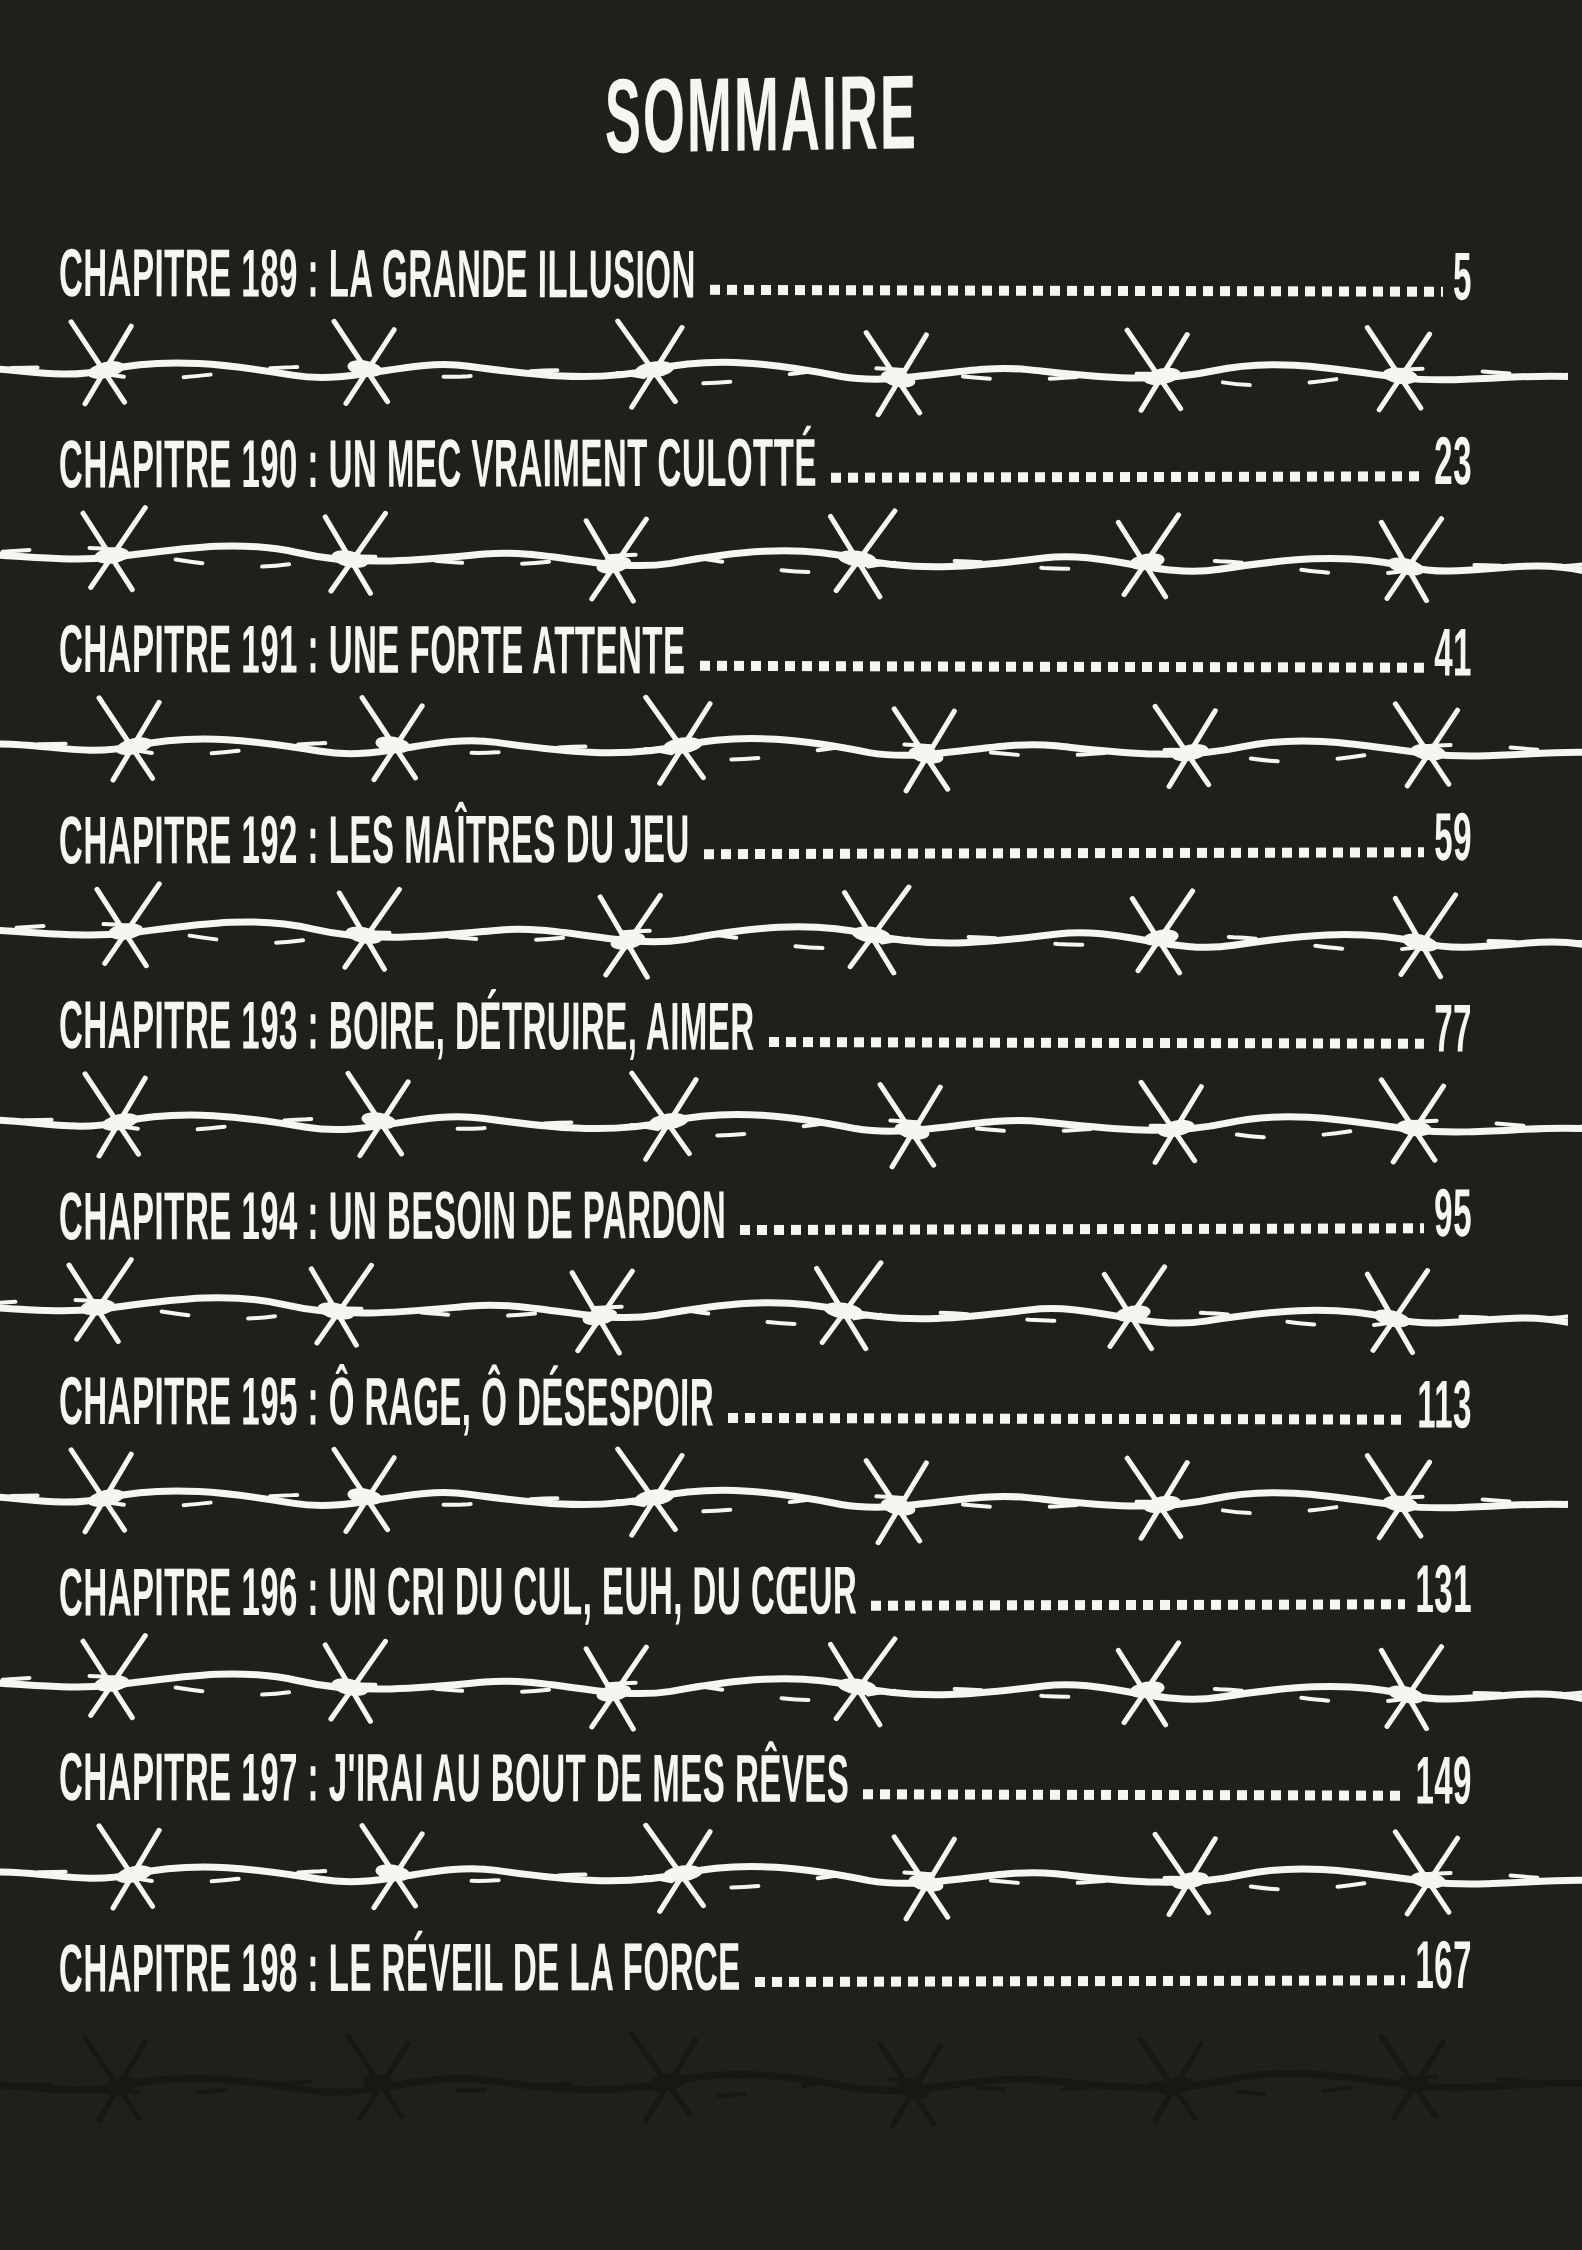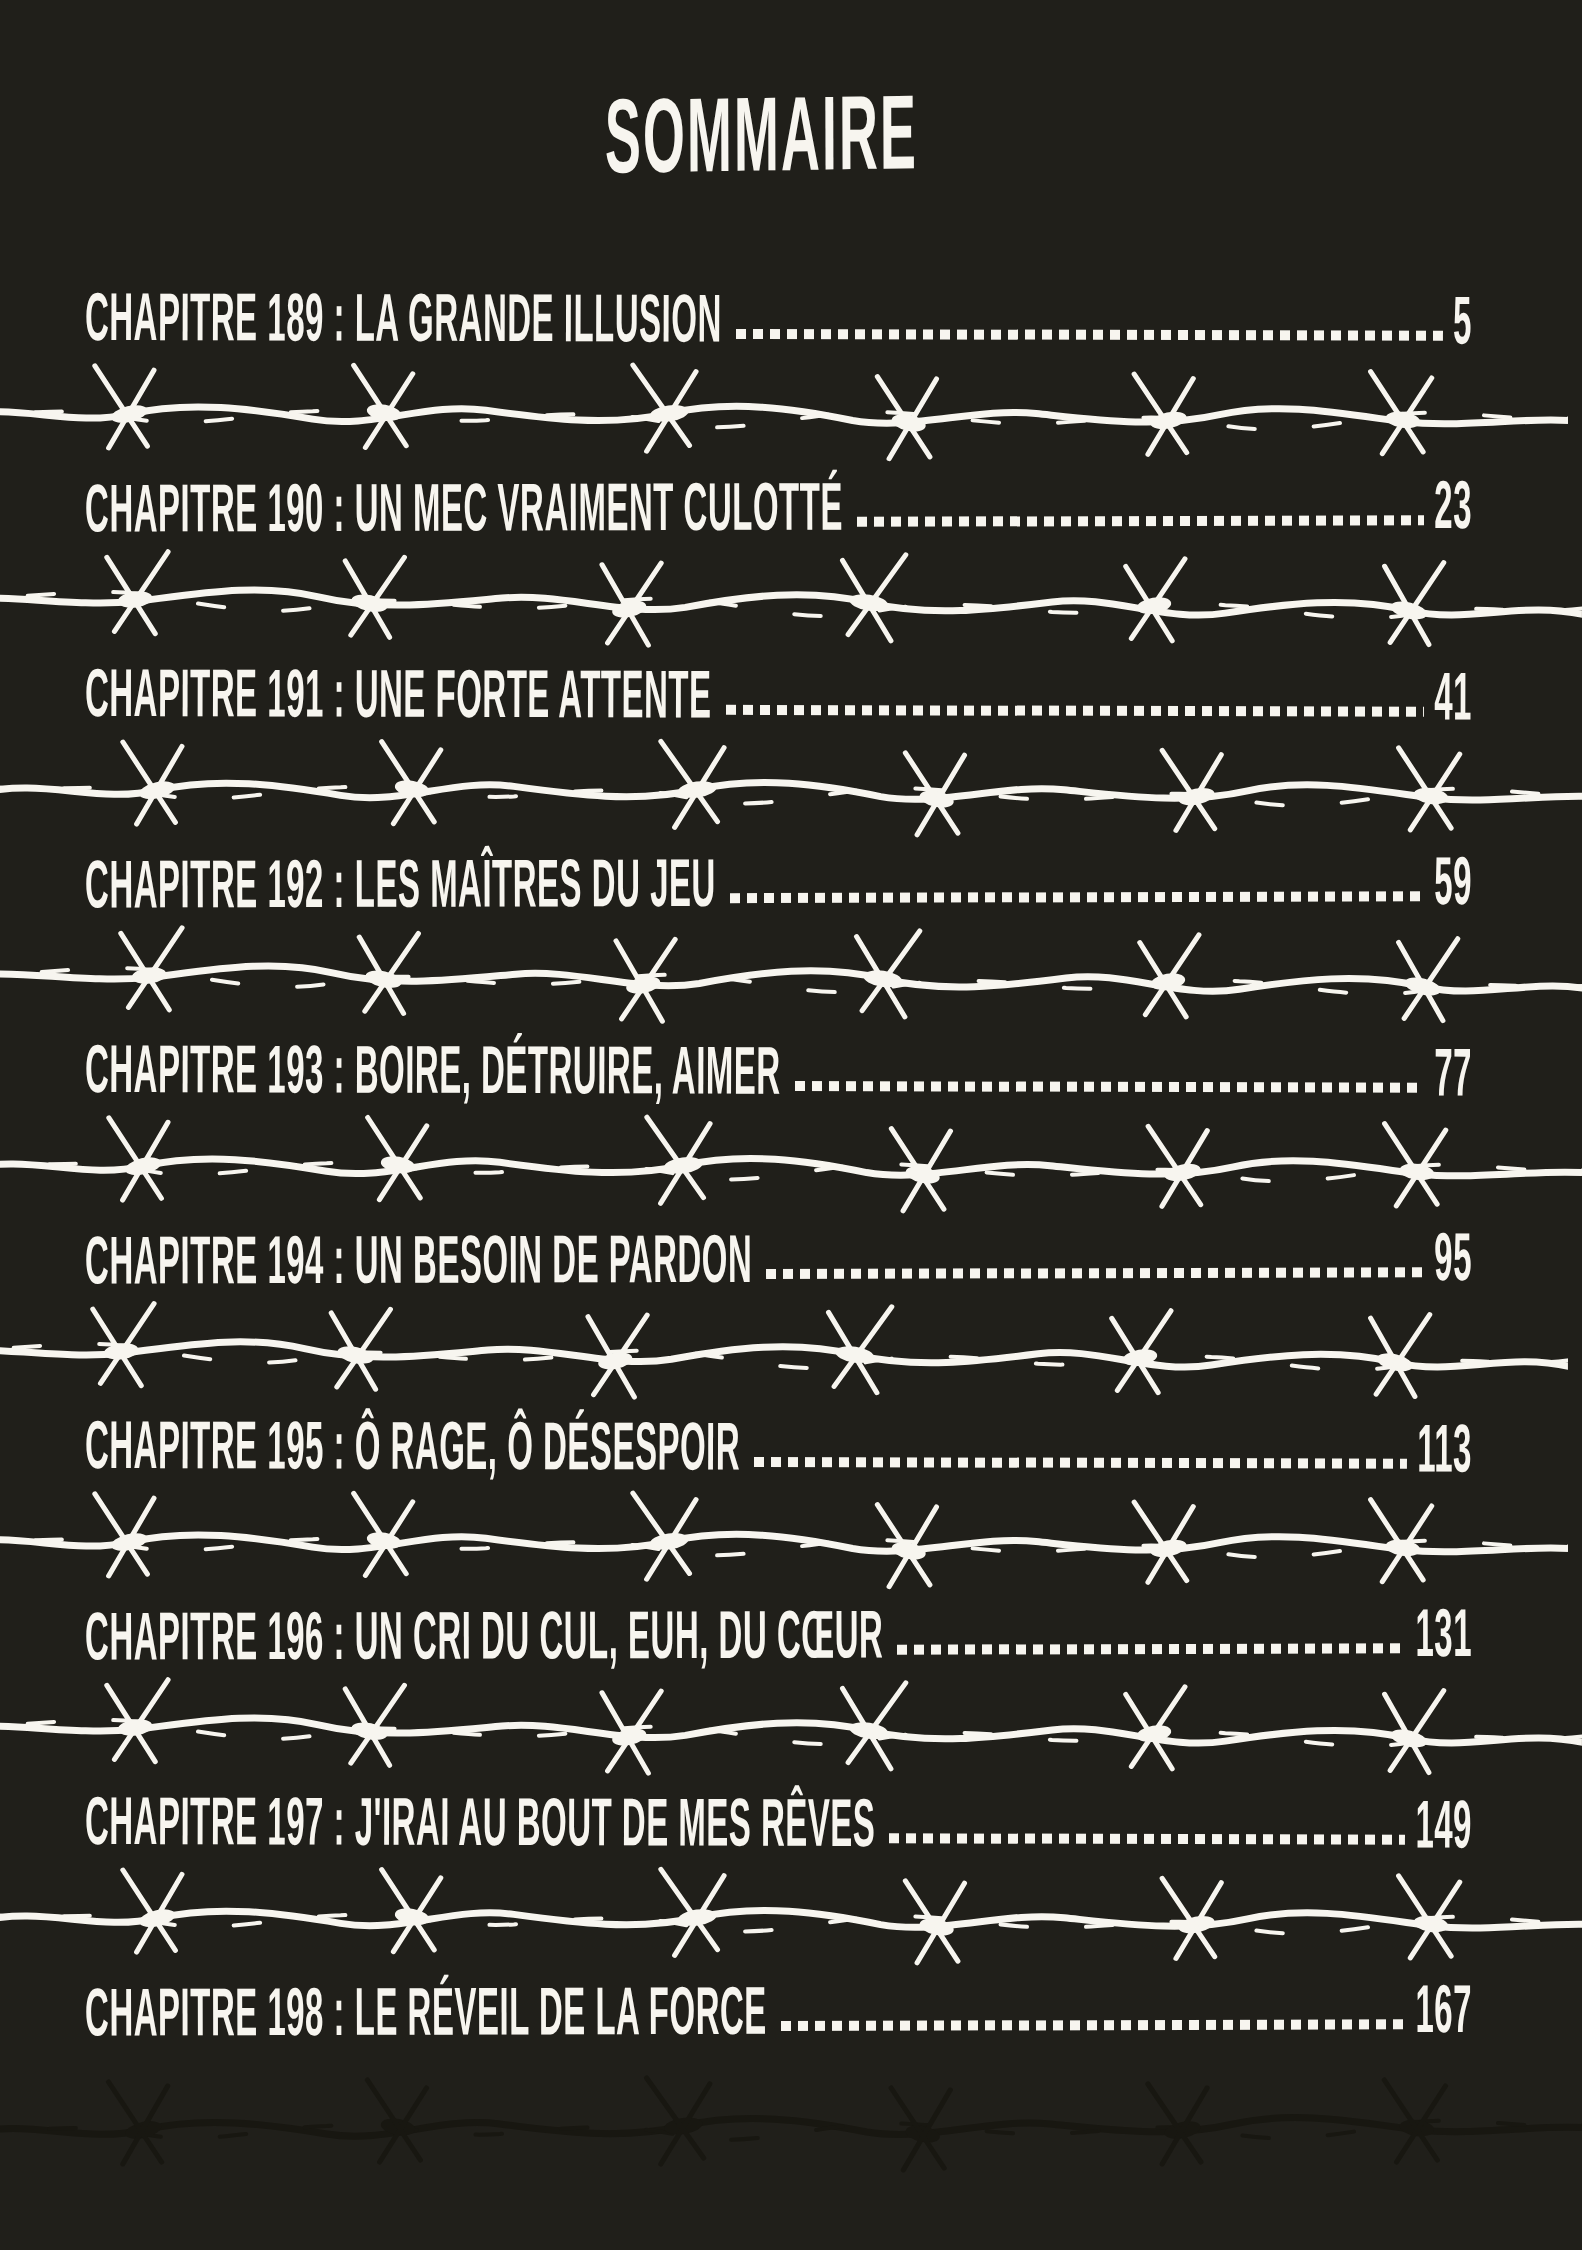--- a/index.html
+++ b/index.html
@@ -5,33 +5,33 @@
   html,body{margin:0;padding:0;background:#11100d;}
   .page{
     position:relative;
     width:1582px;height:2250px;
     background:var(--bg,#201f1a);
     overflow:hidden;
     font-family:"Liberation Sans","DejaVu Sans",sans-serif;
     color:var(--ink,#f7f5ef);
   }
   .title-wrap{
-    padding-top:108px;
+    padding-top:64px;
     height:102px;
-    display:flex;justify-content:center;align-items:center;
+    display:flex;justify-content:center;align-items:flex-end;
     padding-right:60px;
   }
   .title{
     font-size:54px;font-weight:bold;line-height:1;letter-spacing:2px;
     display:inline-block;
     transform:scaleY(1.95) rotate(-0.4deg);
     transform-origin:50% 100%;
     white-space:nowrap;
   }
-  .toc{padding:0 110px 0 85px;}
+  .toc{padding:0 110px 0 59px;}
   .row{
     display:flex;align-items:flex-end;
     height:60px;
   }
   .row.first{margin-top:82px;}
   .label,.pagenum{
     font-weight:bold;font-size:33px;line-height:1;letter-spacing:.5px;
     display:inline-block;white-space:nowrap;
     transform:scaleY(2.05);
     transform-origin:50% 100%;

